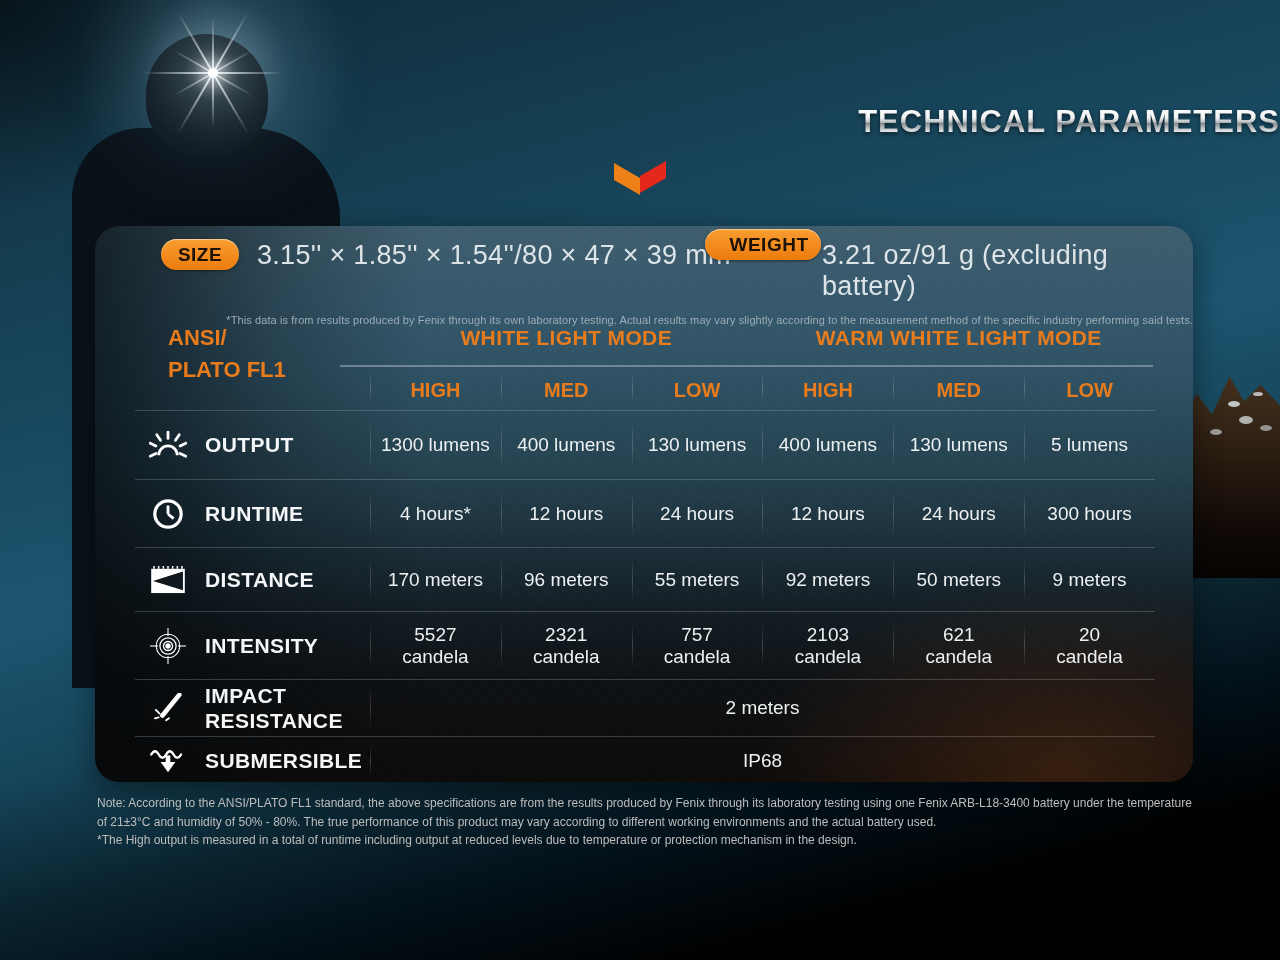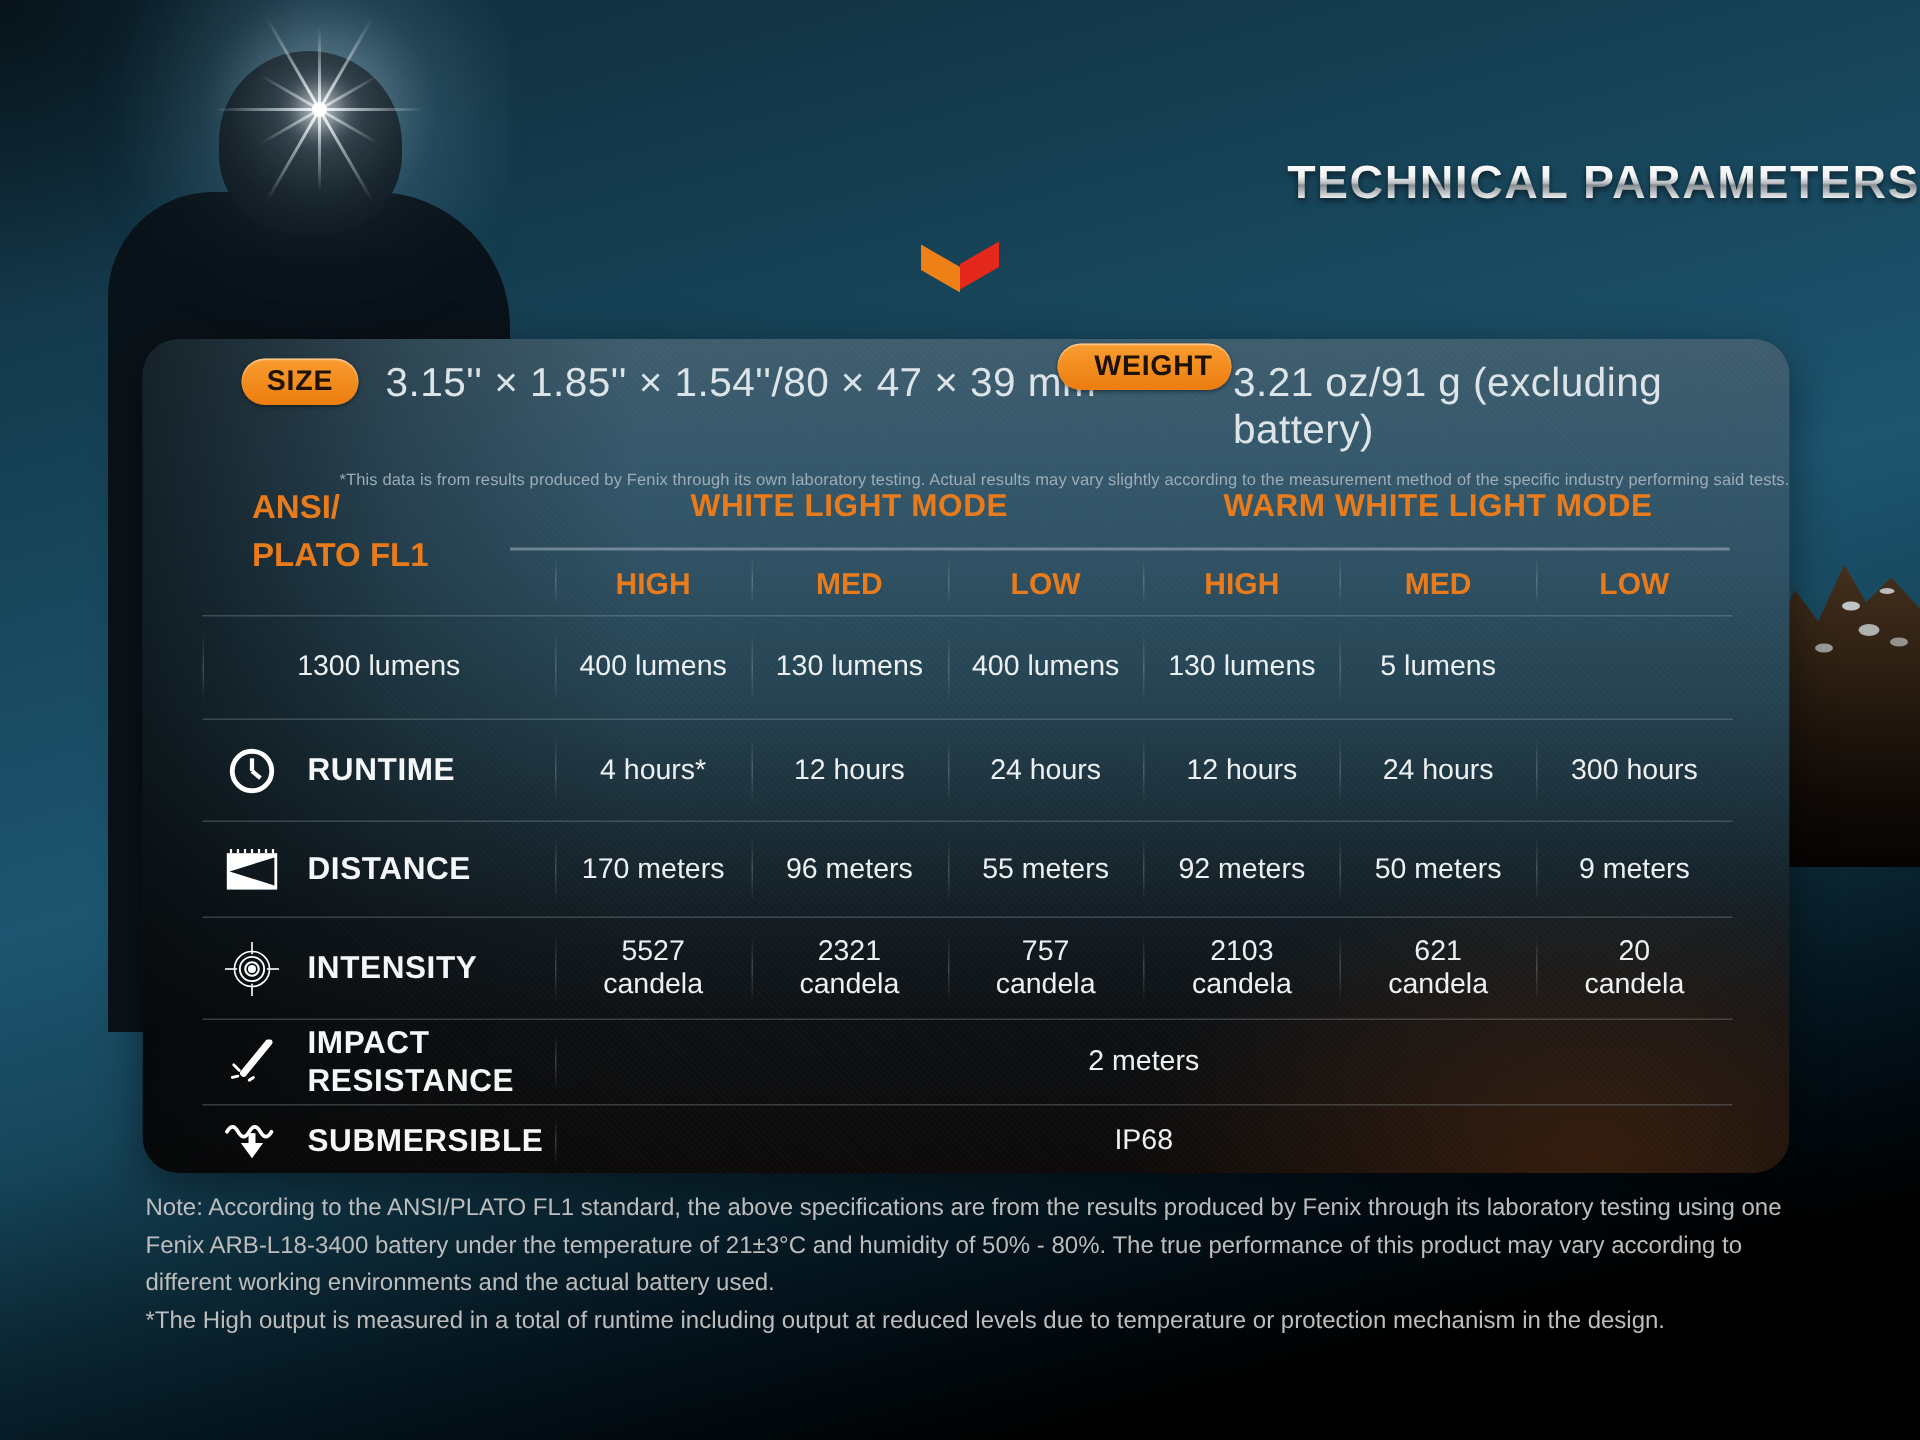--- a/index.html
+++ b/index.html
@@ -67,21 +67,21 @@
   .t-row.span{grid-template-columns:235px 1fr;}
   .h68{height:68px;}.h67{height:67px;}.h63{height:63px;}.h56{height:56px;}.h48{height:48px;}
   .row-label{display:flex;align-items:center;gap:13px;padding-left:9px;}
   .row-label .ic{width:48px;display:flex;justify-content:center;flex:0 0 48px;}
   .row-label .txt{font-size:21px;font-weight:bold;color:#f4f6f7;letter-spacing:0.4px;white-space:pre-line;line-height:1.2;}
   .v-cell{position:relative;display:flex;align-items:center;justify-content:center;text-align:center;
     font-size:19px;color:#edf0f1;white-space:pre-line;line-height:1.15;}
   .v-cell::before,.lvl::before{content:'';position:absolute;left:0;top:16%;height:68%;width:1px;
     background:linear-gradient(to bottom,transparent,rgba(255,255,255,0.20),transparent);}
   
-  .notes{position:absolute;left:97px;top:794px;width:1108px;font-size:16px;color:#bdbdbd;line-height:1.56;}
+  .notes{position:absolute;left:97px;top:794px;width:1108px;font-size:12px;color:#bdbdbd;line-height:1.56;}
   .notes p{margin:0;}
   svg{display:block;}
 </style>
 </head>
 <body>
 
 <div class="person">
   <div class="shoulders"></div>
   <div class="hood"></div>
 </div>
@@ -122,20 +122,37 @@
       <div class="mode-line"></div>
       <div class="lvl" style="grid-column:2">HIGH</div>
       <div class="lvl" style="grid-column:3">MED</div>
       <div class="lvl" style="grid-column:4">LOW</div>
       <div class="lvl" style="grid-column:5">HIGH</div>
       <div class="lvl" style="grid-column:6">MED</div>
       <div class="lvl" style="grid-column:7">LOW</div>
     </div>
 
     <div class="t-row h68">
+      <div class="row-label">
+        <span class="ic">
+          <svg viewBox="0 0 40 30" width="38" height="28">
+            <g stroke="#fff" stroke-width="3" stroke-linecap="round">
+              <line x1="20" y1="8" x2="20" y2="1"></line>
+              <line x1="12" y1="10" x2="8" y2="4"></line>
+              <line x1="28" y1="10" x2="32" y2="4"></line>
+              <line x1="7" y1="16" x2="1" y2="13"></line>
+              <line x1="33" y1="16" x2="39" y2="13"></line>
+              <line x1="7" y1="24" x2="1" y2="27"></line>
+              <line x1="33" y1="24" x2="39" y2="27"></line>
+            </g>
+            <path d="M10 26 a10 10 0 0 1 20 0" fill="none" stroke="#fff" stroke-width="3"></path>
+          </svg>
+        </span>
+        <span class="txt">OUTPUT</span>
+      </div>
       <div class="v-cell">1300 lumens</div>
       <div class="v-cell">400 lumens</div>
       <div class="v-cell">130 lumens</div>
       <div class="v-cell">400 lumens</div>
       <div class="v-cell">130 lumens</div>
       <div class="v-cell">5 lumens</div>
     </div>
 
     <div class="t-row h67">
       <div class="row-label">

